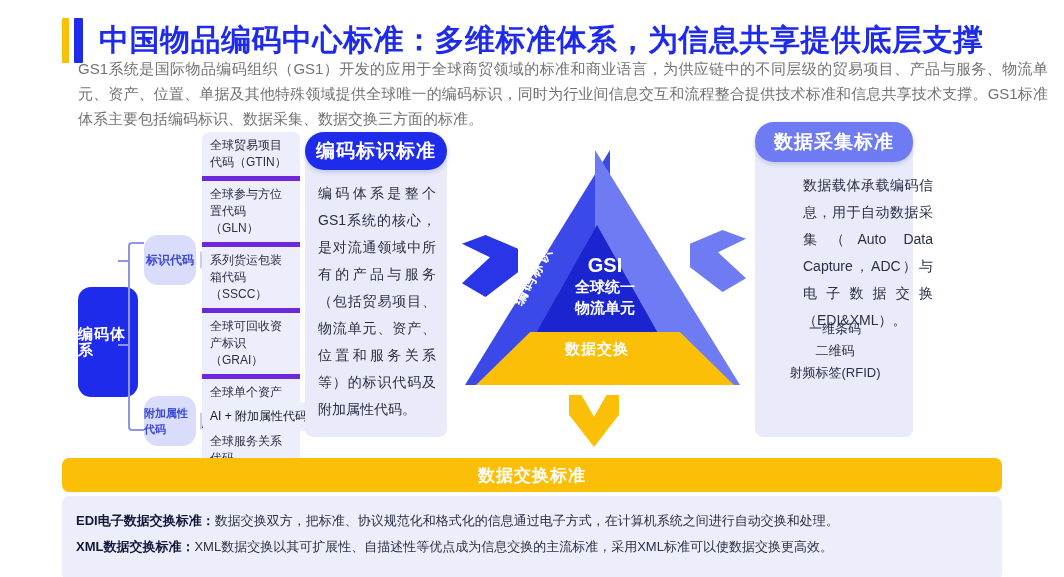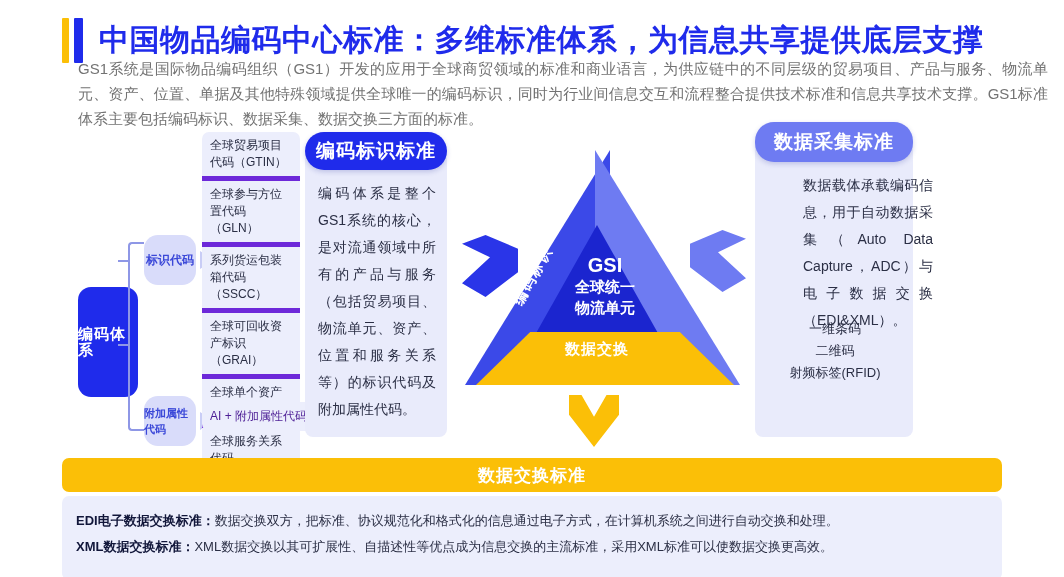--- a/index.html
+++ b/index.html
@@ -51,21 +51,21 @@
   }
   .codelist{position:absolute;left:130px;top:0px;width:98px;}
   .code-item{
     background:#eceefc;border-bottom:5px solid #6d28d9;
     padding:5px 8px;font-size:12px;line-height:17px;color:#2b2f45;
   }
   .code-item:first-child{border-radius:7px 7px 0 0;}
   .code-item:last-child{border-radius:0 0 7px 7px;border-bottom:none;}
   .attr-box{
     position:absolute;left:130px;top:270px;width:98px;background:#eceefc;border-radius:7px;
-    padding:6px 8px;font-size:12px;line-height:17px;color:#4c1d95;
+    padding:6px 8px;font-size:12px;line-height:17px;color:#0f172a;
   }
 
   
   .panel{position:absolute;border-radius:8px;background:#e9ebfb;}
   .panel-head{
     position:absolute;border-radius:19px;color:#fff;font-weight:bold;font-size:19px;
     display:flex;align-items:center;justify-content:center;letter-spacing:1px;
     box-shadow:0 2px 5px rgba(40,50,160,.22);
   }
   .panel-body{font-size:14px;line-height:27px;color:#2b2f45;}

